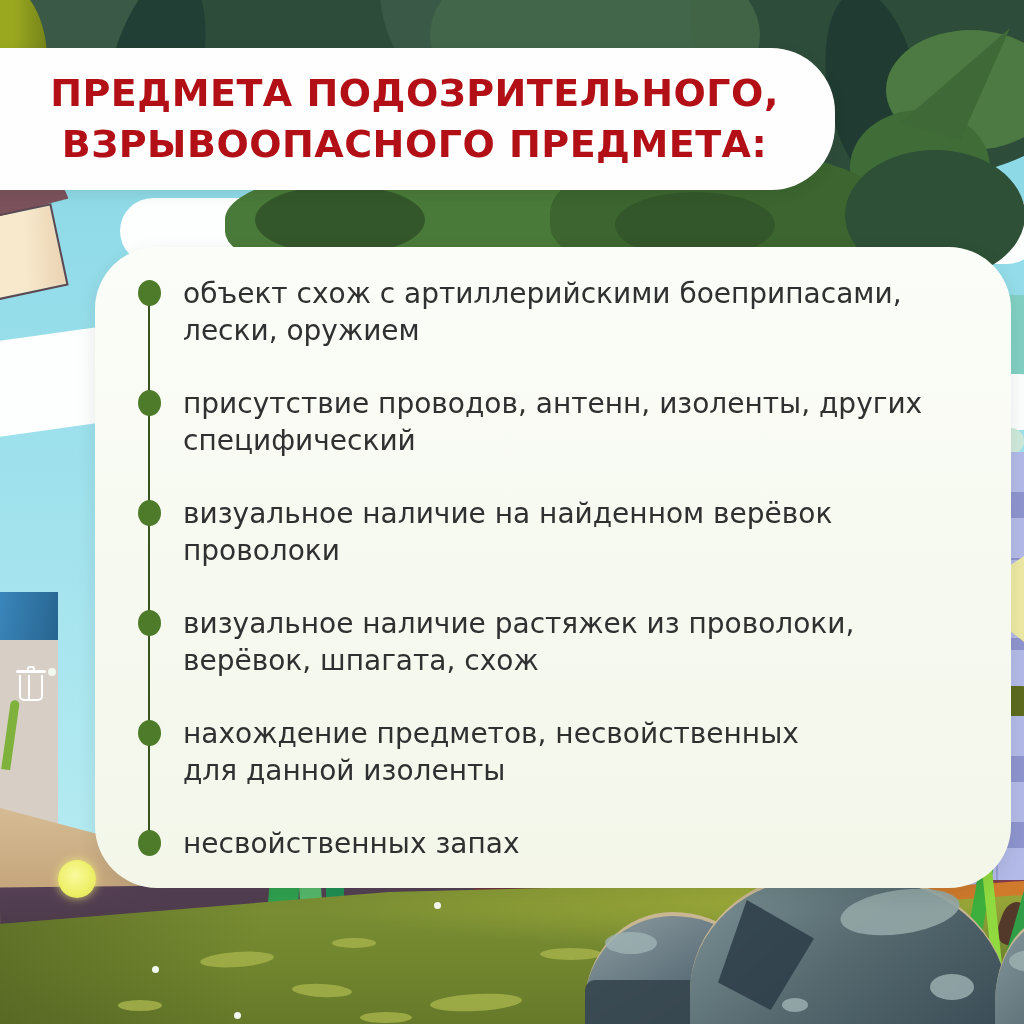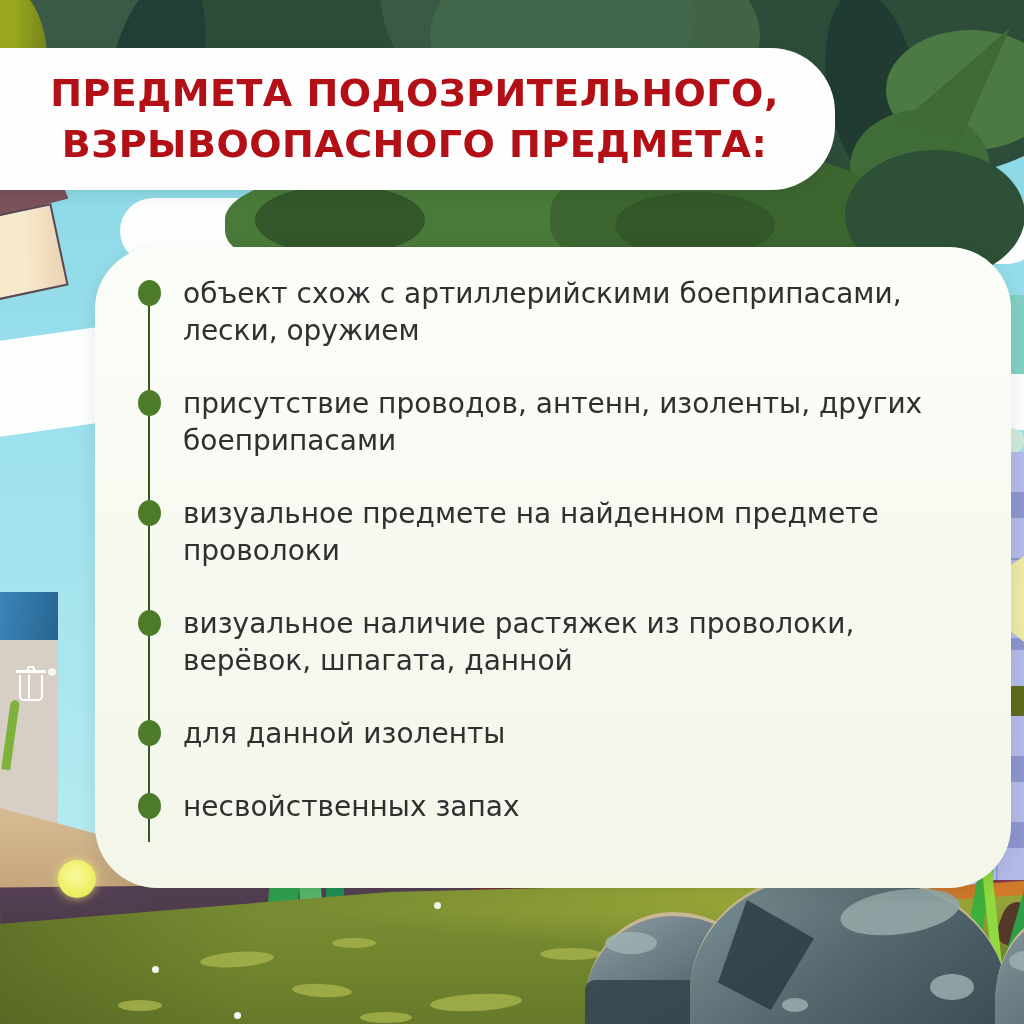--- a/index.html
+++ b/index.html
@@ -192,40 +192,41 @@
         <span class="bullet-dot"></span>
         <span class="bullet-text">
           <span class="line">объект схож с артиллерийскими боеприпасами,</span>
           <span class="line">лески, оружием</span>
         </span>
       </li>
       <li class="bullet-row">
         <span class="bullet-dot"></span>
         <span class="bullet-text">
           <span class="line">присутствие проводов, антенн, изоленты, других</span>
-          <span class="line">боеприпасами</span>
-        </span>
-      </li>
-      <li class="bullet-row">
-        <span class="bullet-dot"></span>
-        <span class="bullet-text">
-          <span class="line">визуальное предмете на найденном предмете</span>
+          <span class="line">специфический</span>
+        </span>
+      </li>
+      <li class="bullet-row">
+        <span class="bullet-dot"></span>
+        <span class="bullet-text">
+          <span class="line">визуальное наличие на найденном верёвок</span>
           <span class="line">проволоки</span>
         </span>
       </li>
       <li class="bullet-row">
         <span class="bullet-dot"></span>
         <span class="bullet-text">
           <span class="line">визуальное наличие растяжек из проволоки,</span>
-          <span class="line">верёвок, шпагата, данной</span>
-        </span>
-      </li>
-      <li class="bullet-row">
-        <span class="bullet-dot"></span>
-        <span class="bullet-text">
+          <span class="line">верёвок, шпагата, схож</span>
+        </span>
+      </li>
+      <li class="bullet-row">
+        <span class="bullet-dot"></span>
+        <span class="bullet-text">
+          <span class="line">нахождение предметов, несвойственных</span>
           <span class="line">для данной изоленты</span>
         </span>
       </li>
       <li class="bullet-row">
         <span class="bullet-dot"></span>
         <span class="bullet-text">
           <span class="line">несвойственных запах</span>
           <span class="line"></span>
         </span>
       </li>

